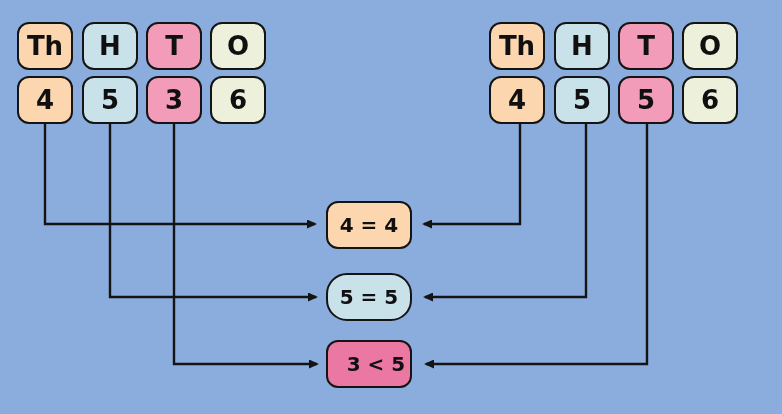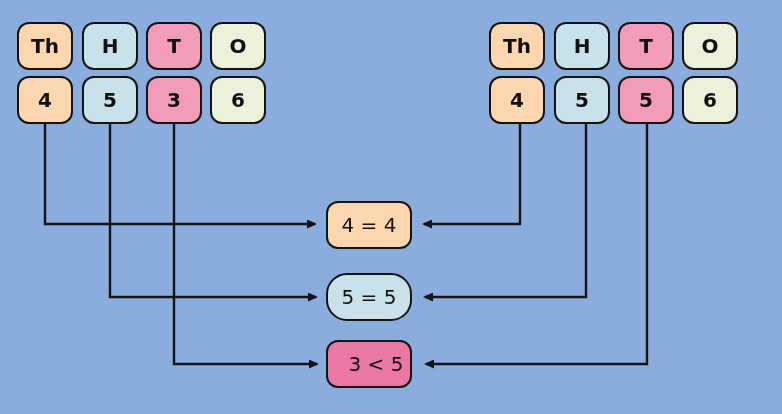--- a/index.html
+++ b/index.html
@@ -23,37 +23,37 @@
   .cell {
     position: absolute;
     width: 56px;
     height: 48px;
     box-sizing: border-box;
     border: 2.5px solid #141414;
     border-radius: 12px;
     display: flex;
     align-items: center;
     justify-content: center;
-    font-size: 20px;
+    font-size: 26px;
     font-weight: bold;
     color: #101010;
   }
   .cmp {
     position: absolute;
     left: 326px;
     width: 86px;
     height: 48px;
     box-sizing: border-box;
     border: 2.5px solid #141414;
     border-radius: 12px;
     display: flex;
     align-items: center;
     justify-content: center;
     font-size: 20px;
-    font-weight: normal;
+    font-weight: bold;
     color: #101010;
     white-space: pre;
   }
   .peach  { background: #fcd6ae; }
   .lblue  { background: #c9e2ea; }
   .pink   { background: #f29cba; }
   .cream  { background: #edf0db; }
   .dpink  { background: #ea78a3; }
 </style>
 </head>

